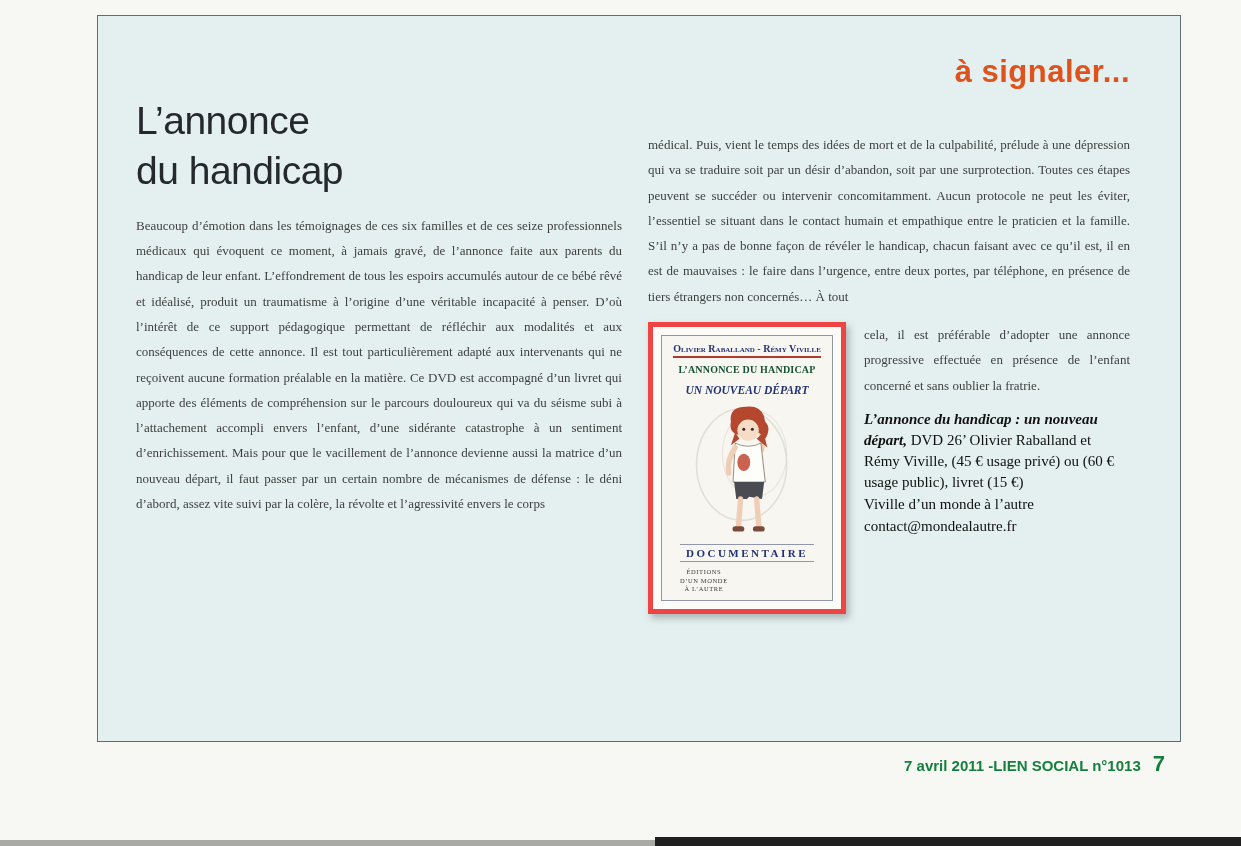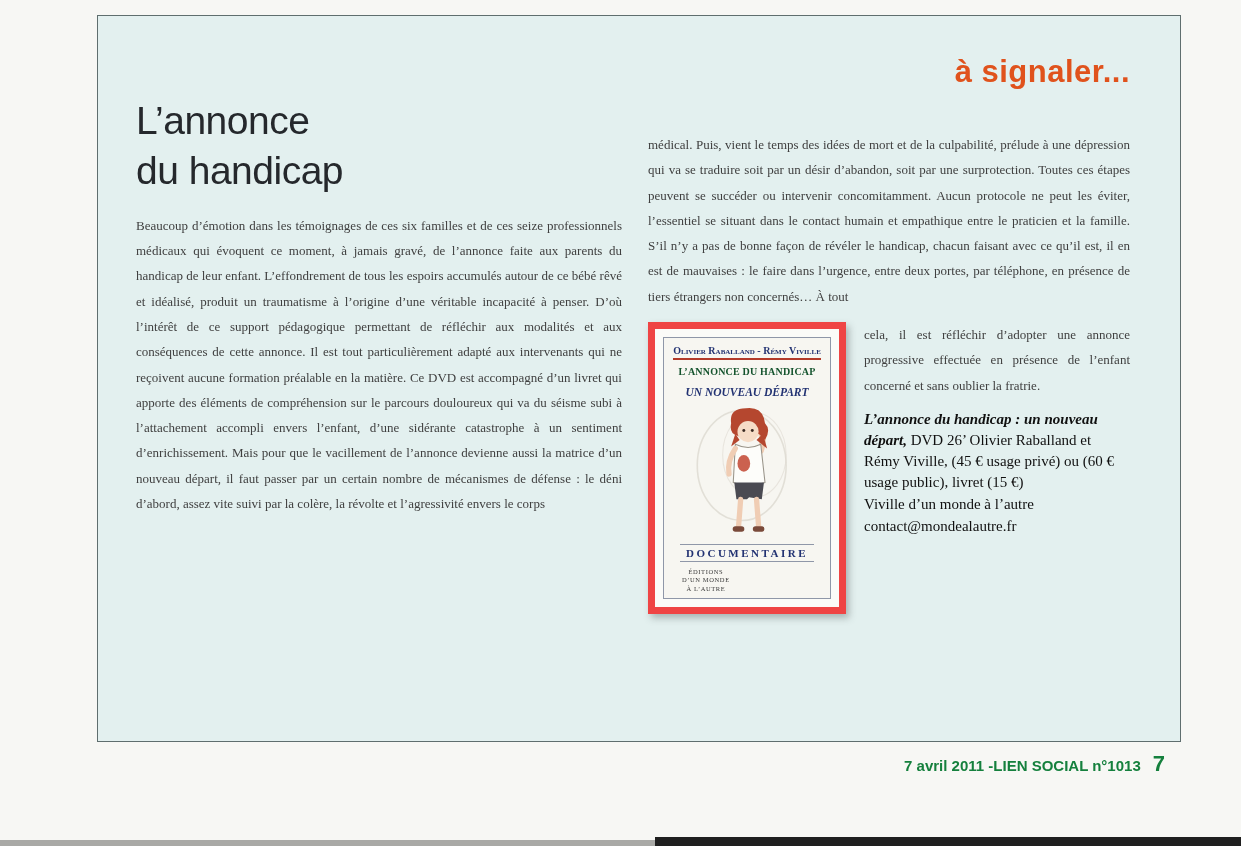--- a/index.html
+++ b/index.html
@@ -52,21 +52,21 @@
   }
   .right-bottom {
     display:flex;
     gap:18px;
     margin-top:13px;
   }
   .dvd-cover {
     width:198px; height:292px;
     flex-shrink:0;
     background:#fbfbf8;
-    border:7px solid #ef4444;
+    border:5px solid #ef4444;
     box-shadow:3px 4px 7px rgba(60,70,70,0.35);
     padding:8px;
   }
   .cover-inner {
     height:100%;
     border:1px solid #8f97a8;
     background:#f7f6f1;
     display:flex;
     flex-direction:column;
     align-items:center;
@@ -203,21 +203,21 @@
             <div class="cover-genre">DOCUMENTAIRE</div>
             <div class="cover-publisher">
               <div>Éditions</div>
               <div>d’un monde</div>
               <div>à l’autre</div>
             </div>
           </div>
         </div>
 
         <div class="wrap-area">
-          <p class="body-text">cela, il est réfléchir d’adopter une annonce progressive effectuée en présence de l’enfant concerné et sans oublier la fratrie.</p>
+          <p class="body-text">cela, il est préférable d’adopter une annonce progressive effectuée en présence de l’enfant concerné et sans oublier la fratrie.</p>
           <div class="caption">
             <span class="cap-lead">L’annonce du handicap : un nouveau départ,</span><span> DVD 26’ Olivier Raballand et Rémy Viville, (45 € usage privé) ou (60 € usage public), livret (15 €)</span>
             <div class="caption-line">Viville d’un monde à l’autre</div>
             <div class="caption-line">contact@mondealautre.fr</div>
           </div>
         </div>
 
       </div>
     </div>
 

